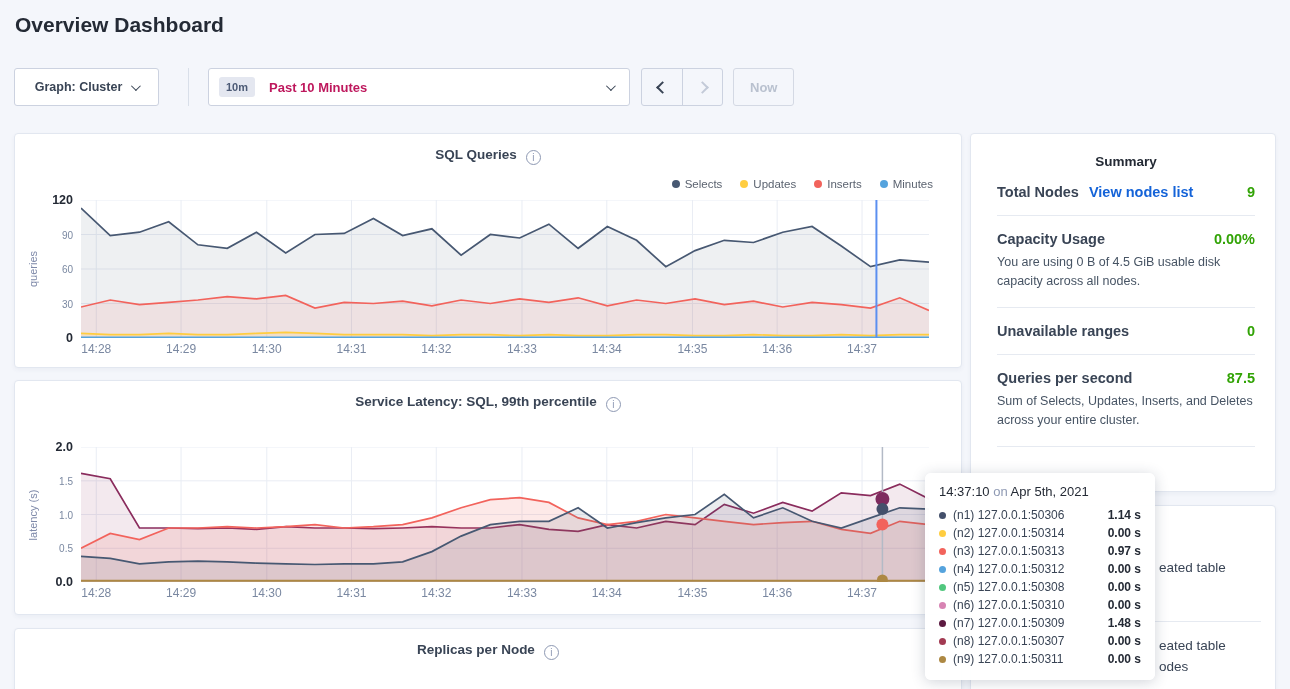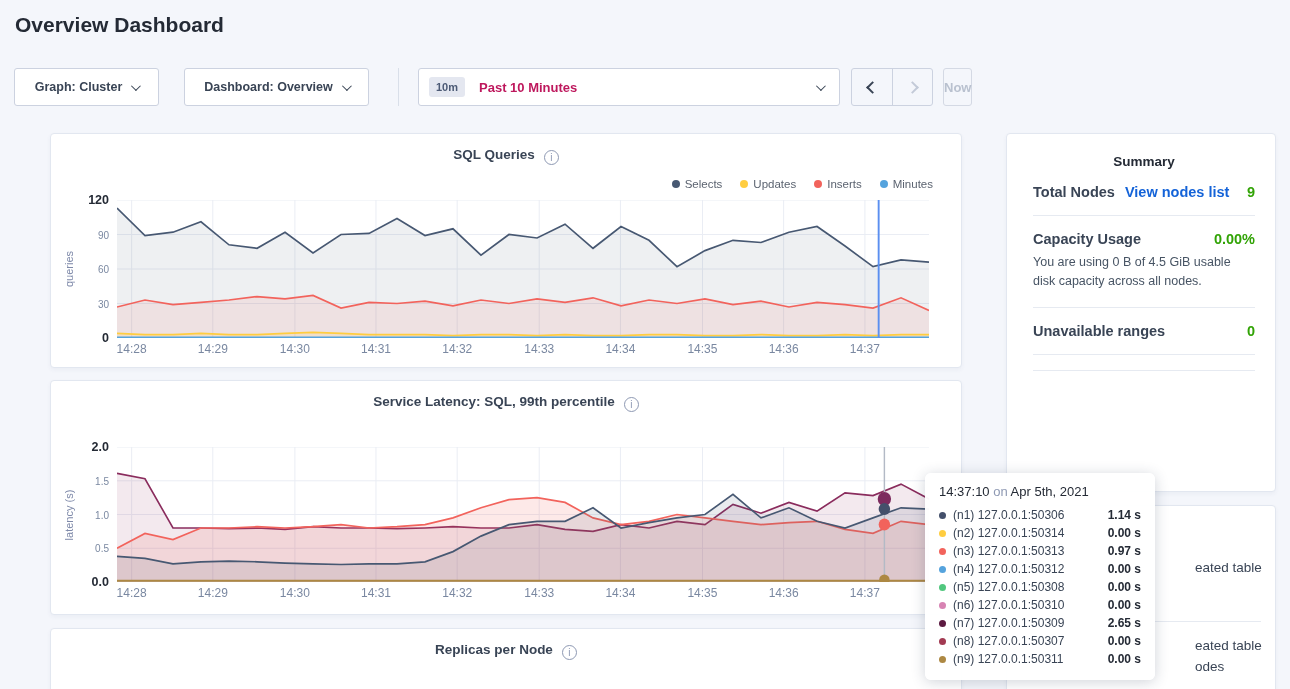--- a/index.html
+++ b/index.html
@@ -28,29 +28,29 @@
   }
   .time-badge { background:#e4e7f0; color:#4c5a75; font-size:11px; font-weight:700; border-radius:3px; padding:4px 7px; }
   .time-label { font-size:13px; font-weight:700; color:#be185d; margin-left:14px; }
   .timepicker .chev-down { margin-left:auto; }
   .arrow-group { display:flex; margin-left:11px; border:1px solid #ccd2e0; border-radius:3px; height:38px; }
   .arrow-btn { width:40px; height:36px; display:flex; align-items:center; justify-content:center; cursor:pointer; }
   .arrow-btn + .arrow-btn { border-left:1px solid #ccd2e0; }
   .chev-left  { display:inline-block; width:9px; height:9px; border-left:2.2px solid #394455; border-bottom:2.2px solid #394455; transform:rotate(45deg); }
   .chev-right { display:inline-block; width:9px; height:9px; border-right:2.2px solid #c3cad8; border-top:2.2px solid #c3cad8; transform:rotate(45deg); }
   .now-btn {
-    height:38px; margin-left:10px; padding:0 0; border:1px solid #d4d9e4; border-radius:3px;
+    height:38px; margin-left:10px; padding:0 16px; border:1px solid #d4d9e4; border-radius:3px;
     font-size:13px; font-weight:700; color:#b9c1cf; background:transparent; display:flex; align-items:center; cursor:pointer;
   }
   
   .left-col  { position:absolute; left:14px;  top:133px; width:948px; }
   .right-col { position:absolute; left:970px; top:133px; width:306px; }
   .card {
     background:#fff; border:1px solid #e2e7f0; border-radius:4px;
-    box-shadow:0 2px 4px rgba(56,76,108,0.05); position:relative;margin-left:36px;
+    box-shadow:0 2px 4px rgba(56,76,108,0.05); position:relative;
   }
   .chart-card { height:235px; overflow:hidden; }
   .chart-card + .chart-card { margin-top:12px; }
   .chart-card.stub { margin-top:13px; height:120px; }
   .chart-title-row { text-align:center; padding-top:13px; font-size:13.5px; font-weight:700; color:#394455; }
   .info-icon {
     display:inline-block; width:15px; height:15px; border:1px solid #8e99b3; border-radius:50%;
     color:#8e99b3; font-size:10px; font-weight:400; line-height:14px; text-align:center;
     vertical-align:-2px; margin-left:9px; font-style:normal; cursor:pointer;
   }
@@ -105,24 +105,20 @@
   .tip-val { margin-left:auto; padding-left:8px; font-weight:700; color:#242a35; }
 </style>
 </head>
 <body>
 
 <h1 class="page-title">Overview Dashboard</h1>
 
 <div class="toolbar">
   <div class="tb-btn graph">
     <span>Graph: Cluster</span>
-    <span class="chev-down"></span>
-  </div>
-  <div class="tb-btn dash">
-    <span>Dashboard: Overview</span>
     <span class="chev-down"></span>
   </div>
   <div class="tb-sep"></div>
   <div class="timepicker">
     <span class="time-badge">10m</span>
     <span class="time-label">Past 10 Minutes</span>
     <span class="chev-down"></span>
   </div>
   <div class="arrow-group">
     <div class="arrow-btn">
@@ -301,20 +297,27 @@
     <hr class="sum-div">
 
     <div class="sum-row">
       <div class="sum-line">
         <span class="sum-label">Unavailable ranges</span>
         <span class="sum-value">0</span>
       </div>
     </div>
     <hr class="sum-div">
 
+    <div class="sum-row">
+      <div class="sum-line">
+        <span class="sum-label">Queries per second</span>
+        <span class="sum-value">87.5</span>
+      </div>
+      <p class="sum-desc">Sum of Selects, Updates, Inserts, and Deletes across your entire cluster.</p>
+    </div>
     <hr class="sum-div">
 
   </div>
 
   <div class="card events-card">
     <span class="event-frag ef1">eated table</span>
     <div class="events-div"></div>
     <span class="event-frag ef2">eated table</span>
     <span class="event-frag ef3">odes</span>
   </div>
@@ -352,21 +355,21 @@
       <span class="tip-val">0.00 s</span>
     </div>
   <div class="tip-row">
       <span class="tip-dot" style="background: rgb(215, 131, 179);"></span>
       <span>(n6) 127.0.0.1:50310</span>
       <span class="tip-val">0.00 s</span>
     </div>
   <div class="tip-row">
       <span class="tip-dot" style="background: rgb(92, 26, 65);"></span>
       <span>(n7) 127.0.0.1:50309</span>
-      <span class="tip-val">2.65 s</span>
+      <span class="tip-val">1.48 s</span>
     </div>
   <div class="tip-row">
       <span class="tip-dot" style="background: rgb(162, 58, 82);"></span>
       <span>(n8) 127.0.0.1:50307</span>
       <span class="tip-val">0.00 s</span>
     </div>
   <div class="tip-row">
       <span class="tip-dot" style="background: rgb(173, 136, 67);"></span>
       <span>(n9) 127.0.0.1:50311</span>
       <span class="tip-val">0.00 s</span>

